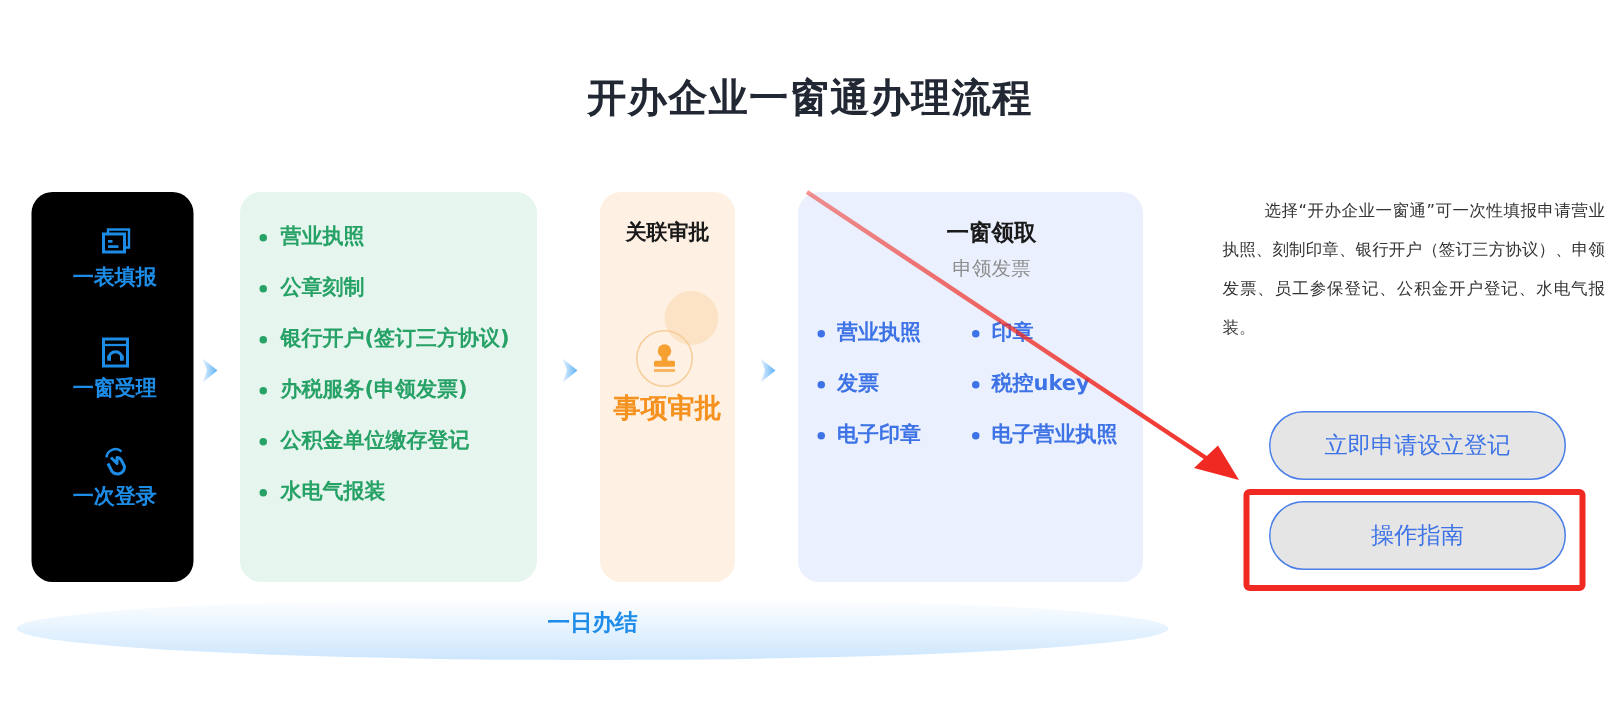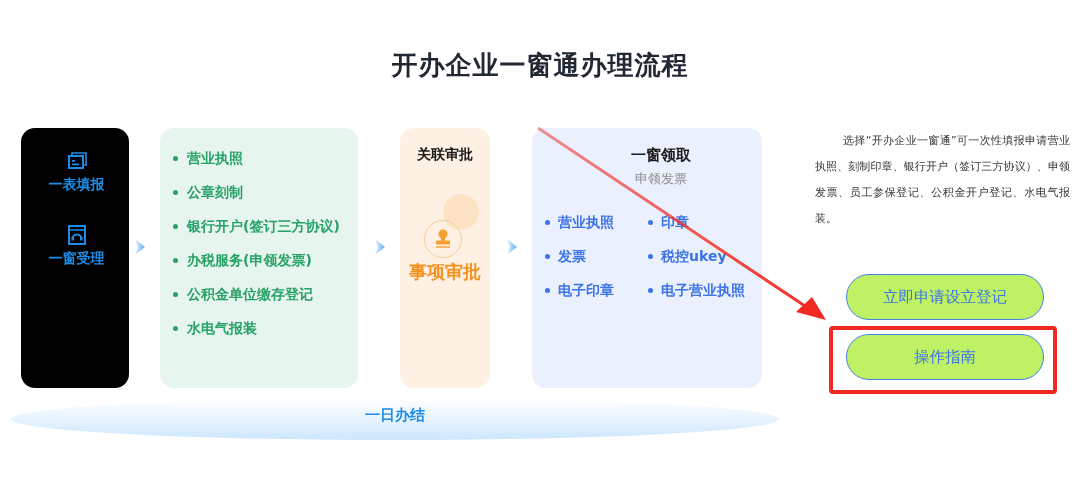--- a/index.html
+++ b/index.html
@@ -61,21 +61,21 @@
   }
 
   .desc {
     position: absolute; left: 815px; top: 128px; width: 255px;
     font-size: 11px; line-height: 26px; color: #333333; text-indent: 28px;
     text-align: justify;
   }
 
   .btn {
     position: absolute; left: 846px; width: 198px; height: 46px; border-radius: 23px;
-    border: 1.5px solid #4a7fe8; background: #bef264; color: #3d73e6;
+    border: 1.5px solid #4a7fe8; background: #e5e5e5; color: #3d73e6;
     font-size: 15.5px; text-align: center; line-height: 43px; cursor: pointer;
     font-family: "DejaVu Sans", "Liberation Sans", sans-serif;
   }
   .btn-apply { top: 274px; }
   .btn-guide { top: 334px; }
 
   .highlight {
     position: absolute; left: 829px; top: 326px; width: 228px; height: 68px;
     border: 4px solid #f02a22; border-radius: 4px; pointer-events: none;
   }
@@ -98,20 +98,27 @@
   </div>
   <div class="step" style="top:96px;">
     <svg class="icon" viewBox="0 0 22 22">
       <rect x="3" y="2" width="16" height="18" fill="none" stroke="#1d8ce6" stroke-width="2"></rect>
       <line x1="3" y1="6" x2="19" y2="6" stroke="#1d8ce6" stroke-width="1.5"></line>
       <path d="M6.5 15 A4.5 4.5 0 0 1 15.5 15" fill="none" stroke="#1d8ce6" stroke-width="2"></path>
       <rect x="5.5" y="13" width="2.5" height="3.5" fill="#1d8ce6"></rect>
       <rect x="14" y="13" width="2.5" height="3.5" fill="#1d8ce6"></rect>
     </svg>
     <span class="label">一窗受理</span>
+  </div>
+  <div class="step" style="top:168px;">
+    <svg class="icon" viewBox="0 0 22 22">
+      <path d="M5 9 A6 6 0 0 1 15 5" fill="none" stroke="#1d8ce6" stroke-width="1.6"></path>
+      <path d="M8 9 L12 13 L12 9 Q14 9 15 11 L17 15 Q17 19 13 20 Q9 20 8 17 L6 13" fill="none" stroke="#1d8ce6" stroke-width="2" stroke-linejoin="round"></path>
+    </svg>
+    <span class="label">一次登录</span>
   </div>
 </div>
 
 <svg class="chev" style="left:133px;" viewBox="0 0 14 18">
   <defs>
       <linearGradient id="cg1" x1="0" x2="1">
         <stop offset="0" stop-color="#e6f3fe"></stop>
         <stop offset="1" stop-color="#5bb0f6"></stop>
       </linearGradient>
     </defs>

